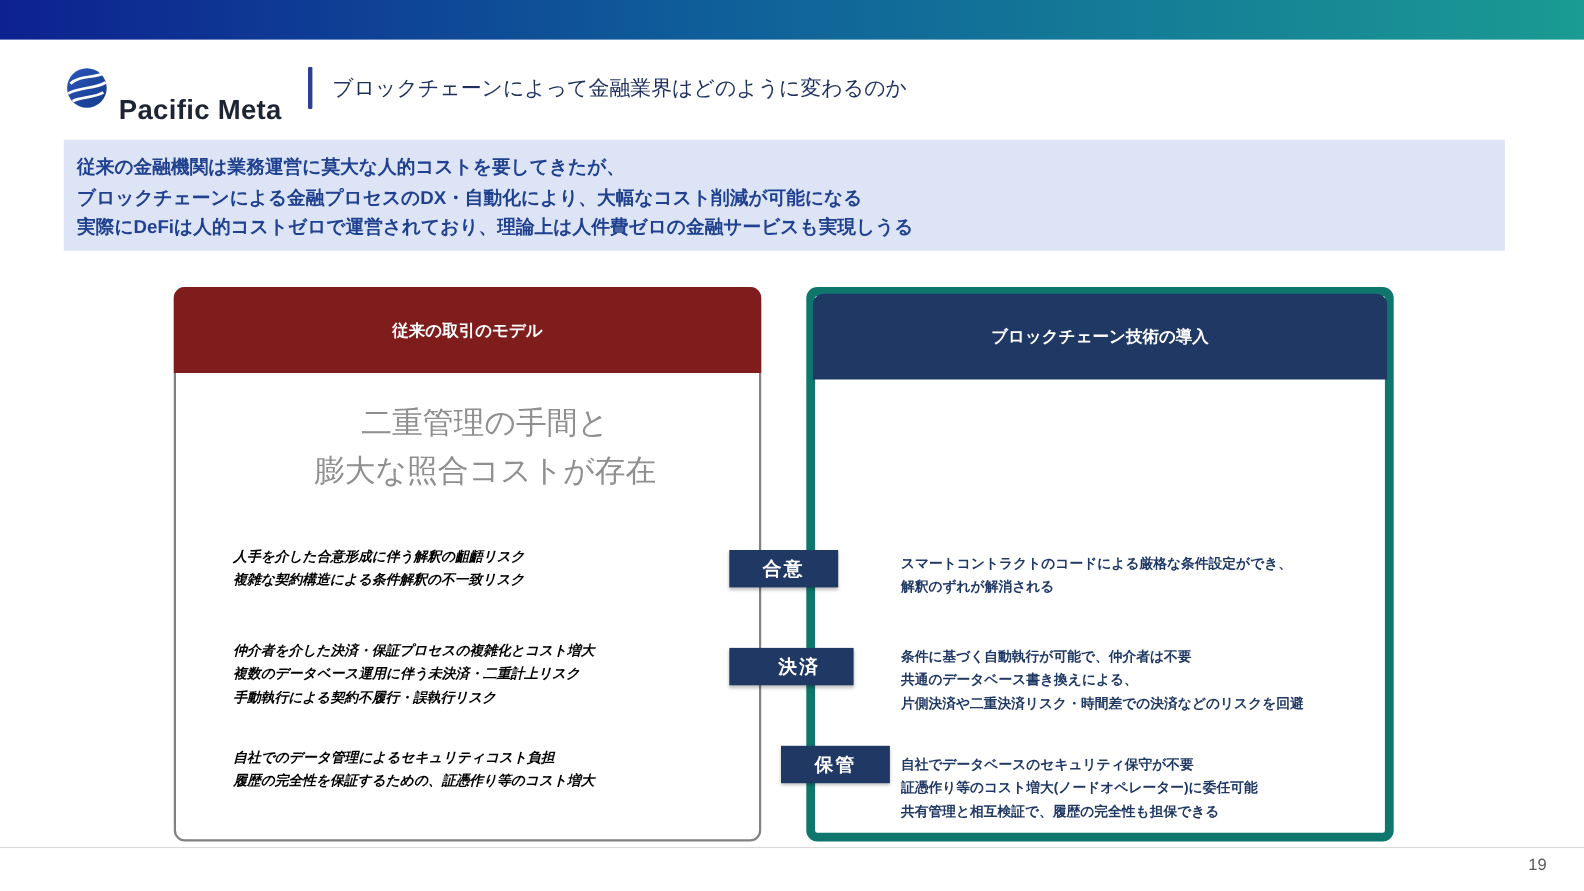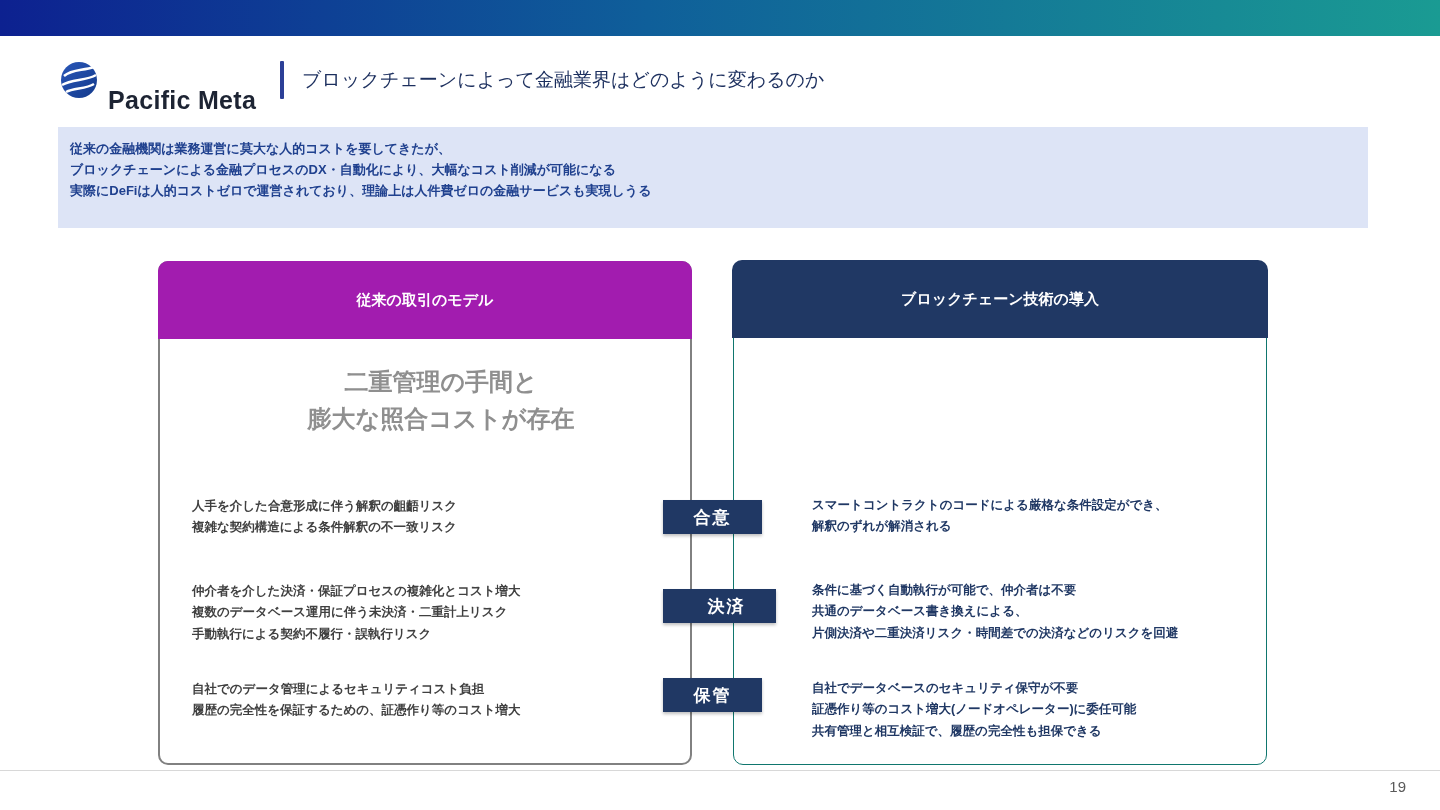--- a/index.html
+++ b/index.html
@@ -32,63 +32,63 @@
   .page-title {
     margin: 0; font-size: 19px; font-weight: normal; color: #1c2f5e;
   }
   .summary {
     position: absolute; left: 58px; top: 127px;
     width: 1310px; height: 101px;
     background: #dde4f6; box-sizing: border-box;
     padding: 11px 0 0 12px;
   }
   .summary p {
-    margin: 0; font-size: 13px; font-weight: bold;
+    margin: 0; font-size: 17px; font-weight: bold;
     color: #20418f; line-height: 1.62;
   }
   .panel {
     position: absolute; top: 261px;
     width: 534px; height: 504px;
     border-radius: 10px; box-sizing: border-box; background: #ffffff;
   }
   .panel.left  { left: 158px; border: 2px solid #818181; }
-  .panel.right { left: 733px; border: 1px solid #0f766e; }
+  .panel.right { left: 733px; border: 8px solid #0f766e; }
   .panel-header {
     position: absolute; top: -2px; left: -2px; right: -2px; height: 78px;
     border-radius: 10px 10px 0 0;
     display: flex; align-items: center; justify-content: center;
     color: #ffffff; font-size: 15px; font-weight: bold;
   }
-  .left  .panel-header { background: #a21caf; }
+  .left  .panel-header { background: #7f1d1d; }
   .right .panel-header { background: #203864; }
   .headline {
     position: absolute; top: 100px; left: 0; right: 0;
-    text-align: center; font-size: 24px; font-weight: bold; line-height: 1.55; padding-left: 32px;
+    text-align: center; font-size: 28px; font-weight: normal; line-height: 1.55; padding-left: 32px;
   }
   .left  .headline { color: #8f8f8f; }
   .right .headline { color: #20418f; }
   .item {
     position: absolute;
     font-size: 12.5px; font-weight: bold; line-height: 1.7;
   }
-  .left  .item { left: 32px; color: #404040; }
+  .left  .item { left: 52px; color: #000000; font-style: italic; }
   .right .item { left: 78px; color: #203864; }
   .item-1 { top: 233px; }
   .item-2 { top: 318px; }
   .item-3 { top: 416px; }
   .badge {
     position: absolute; left: 663px; width: 99px; height: 34px;
     background: #203864; color: #ffffff;
     display: flex; align-items: center; justify-content: center;
     font-size: 17px; font-weight: bold; letter-spacing: 2px;
     box-shadow: 0 2px 3px rgba(0,0,0,0.25);
   }
   .badge-1 { top: 500px; }
   .badge-2 { top: 589px; padding-left: 14px; }
-  .badge-3 { top: 678px; }
+  .badge-3 { top: 678px; margin-left: 47px; }
   .footer-line {
     position: absolute; top: 770px; left: 0;
     width: 100%; height: 1px; background: #d8d8d8;
   }
   .page-number {
     position: absolute; right: 34px; top: 778px;
     font-size: 15px; color: #5a5a5a;
   }
 </style>
 </head>

